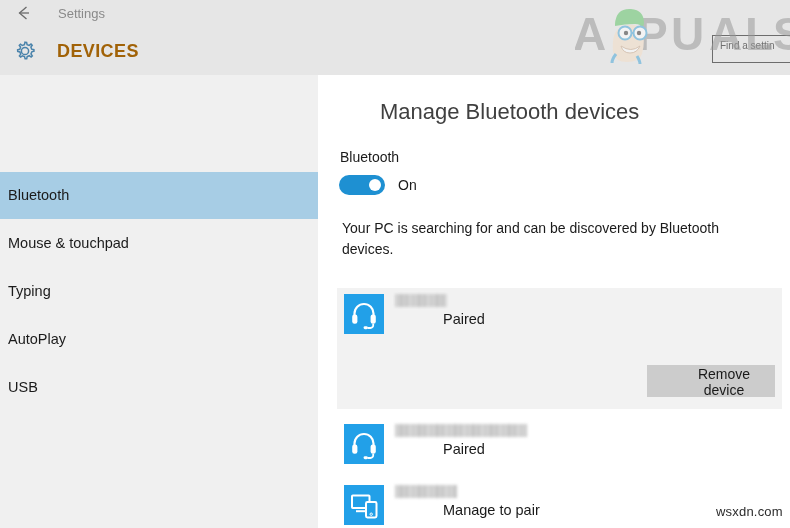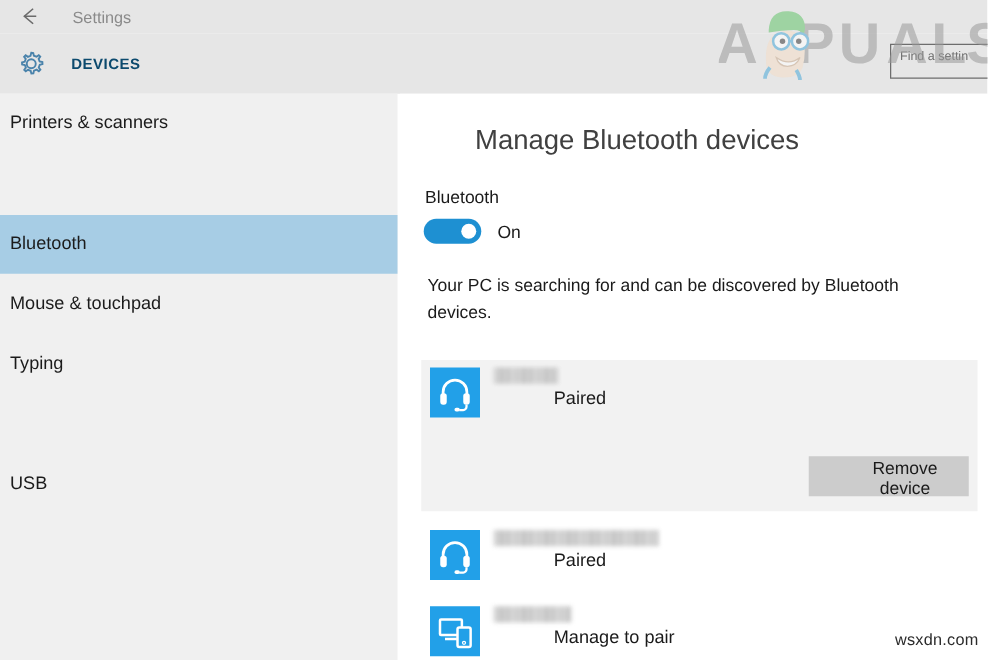--- a/index.html
+++ b/index.html
@@ -56,24 +56,24 @@
     background: #e6e6e6;
   }
   .gear-icon {
     position: absolute;
     left: 11px; top: 10px;
     width: 28px; height: 28px;
   }
   .header-title {
     position: absolute;
     left: 57px; top: 13px;
-    font-size: 12px;
+    font-size: 18px;
     font-weight: bold;
     letter-spacing: 0.4px;
-    color: #0c4a6e;
+    color: #a16207;
     line-height: 22px;
   }
   .search-box {
     position: absolute;
     left: 712px; top: 35px;
     width: 100px;
     height: 28px;
     border: 1px solid #6d6d6d;
     background: rgba(255,255,255,0.0);
     box-sizing: border-box;
@@ -277,24 +277,24 @@
       </svg>
     </span>
     <div class="header-title">DEVICES</div>
   </div>
 
   <div class="search-box">
     <span class="ph" title="Find a setting">Find a settin</span>
   </div>
 
   <div class="sidebar">
-    <div class="nav-item" style="top:0px">Printers &amp; scanners</div>
     <div class="nav-item active" style="top:97px">Bluetooth</div>
     <div class="nav-item" style="top:193px">Typing</div>
     <div class="nav-item" style="top:145px">Mouse &amp; touchpad</div>
+    <div class="nav-item" style="top:241px">AutoPlay</div>
     <div class="nav-item" style="top:289px">USB</div>
   </div>
 
   <div class="main">
 
     <div class="page-title">Manage Bluetooth devices</div>
 
     <div class="bt-label">Bluetooth</div>
 
     <div class="toggle">

